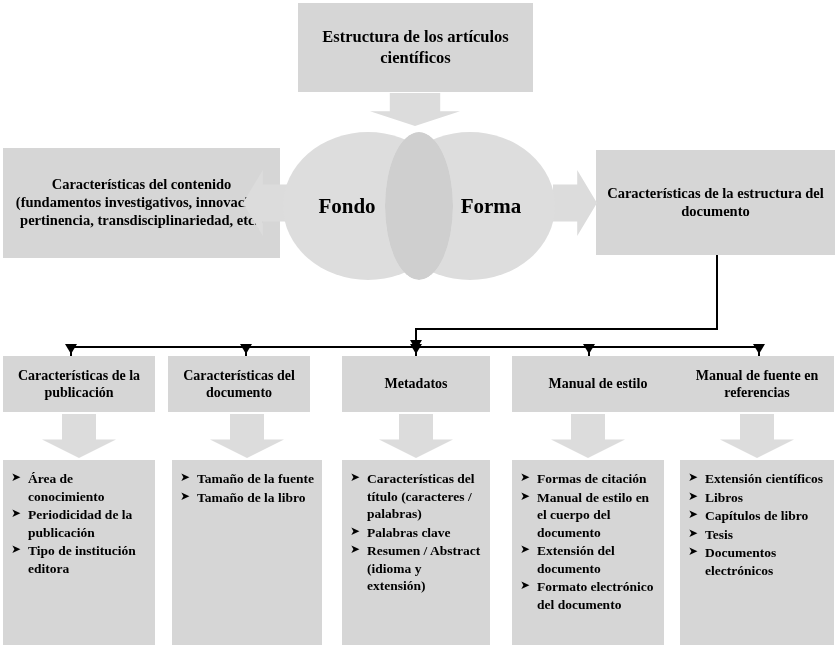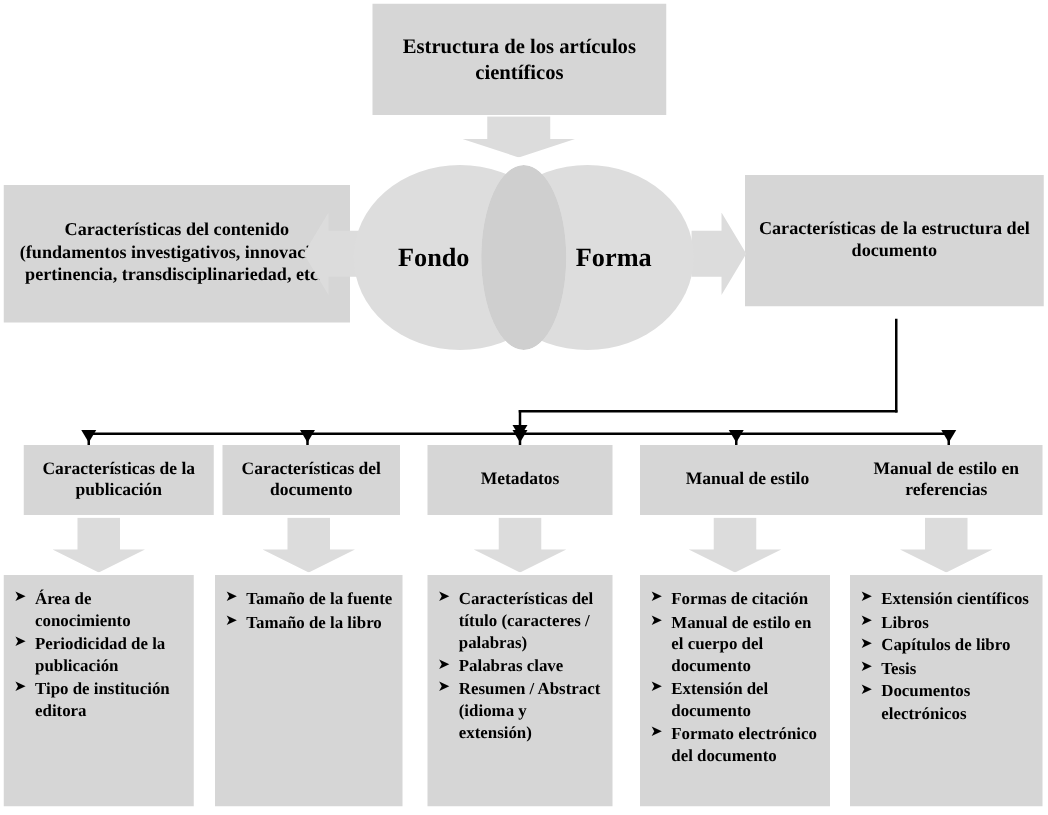--- a/index.html
+++ b/index.html
@@ -5,21 +5,21 @@
   html,body{margin:0;padding:0;background:#ffffff;}
   body{width:838px;height:652px;font-family:"Liberation Serif",serif;color:#000;}
   #stage{position:relative;width:838px;height:652px;overflow:hidden;background:#fff;}
 
   .box{position:absolute;background:#d6d6d6;display:flex;align-items:center;justify-content:center;
        text-align:center;font-weight:bold;line-height:1.22;box-sizing:border-box;}
   .box span{display:block;width:100%;}
 
   #title-box{left:298px;top:3px;width:235px;height:89px;font-size:16.5px;padding:0 10px;}
   #left-box{left:3px;top:148px;width:277px;height:110px;font-size:14.5px;padding:0 8px;}
-  #right-box{left:596px;top:140px;width:239px;height:105px;font-size:14.5px;padding:0 10px;}
+  #right-box{left:596px;top:150px;width:239px;height:105px;font-size:14.5px;padding:0 10px;}
 
   
   #venn{position:absolute;left:283px;top:132px;width:272px;height:148px;}
   .circle{position:absolute;top:0;width:170px;height:148px;border-radius:50%;background:#dddddd;}
   #circle-left{left:0;}
   #circle-right{left:102px;}
   #venn-overlap{position:absolute;left:102px;top:0;width:68px;height:148px;
      background:#cfcfcf;border-radius:50%/50%;
      clip-path:ellipse(34px 74px at 34px 74px);}
   .venn-label{position:absolute;top:50%;transform:translateY(-50%);font-weight:bold;font-size:21px;
@@ -94,34 +94,34 @@
   <div class="ah-down" style="left:65px;top:344px;"></div>
   <div class="line" style="left:245px;top:346px;width:2px;height:10px;"></div>
   <div class="ah-down" style="left:240px;top:344px;"></div>
   <div class="line" style="left:415px;top:346px;width:2px;height:10px;"></div>
   <div class="ah-down" style="left:410px;top:344px;"></div>
   <div class="line" style="left:588px;top:346px;width:2px;height:10px;"></div>
   <div class="ah-down" style="left:583px;top:344px;"></div>
   <div class="line" style="left:758px;top:346px;width:2px;height:10px;"></div>
   <div class="ah-down" style="left:753px;top:344px;"></div>
 
-  <div class="box col-head" id="head-0" style="left:19px;width:152px;">
+  <div class="box col-head" id="head-0" style="left:3px;width:152px;">
     <span>Características de la publicación</span>
   </div>
-  <div class="box col-head" id="head-1" style="left:178px;width:142px;">
+  <div class="box col-head" id="head-1" style="left:168px;width:142px;">
     <span>Características del documento</span>
   </div>
   <div class="box col-head" id="head-2" style="left:342px;width:148px;">
     <span>Metadatos</span>
   </div>
   <div class="box col-head" id="head-3" style="left:512px;width:172px;">
     <span>Manual de estilo</span>
   </div>
   <div class="box col-head" id="head-4" style="left:680px;width:154px;">
-    <span>Manual de estilo en referencias</span>
+    <span>Manual de fuente en referencias</span>
   </div>
 
   <div class="arrow-col-down" style="left:42px;"></div>
   <div class="arrow-col-down" style="left:210px;"></div>
   <div class="arrow-col-down" style="left:379px;"></div>
   <div class="arrow-col-down" style="left:551px;"></div>
   <div class="arrow-col-down" style="left:720px;"></div>
 
   <div class="col-list" id="list-0" style="left:3px;width:152px;">
     <ul>

